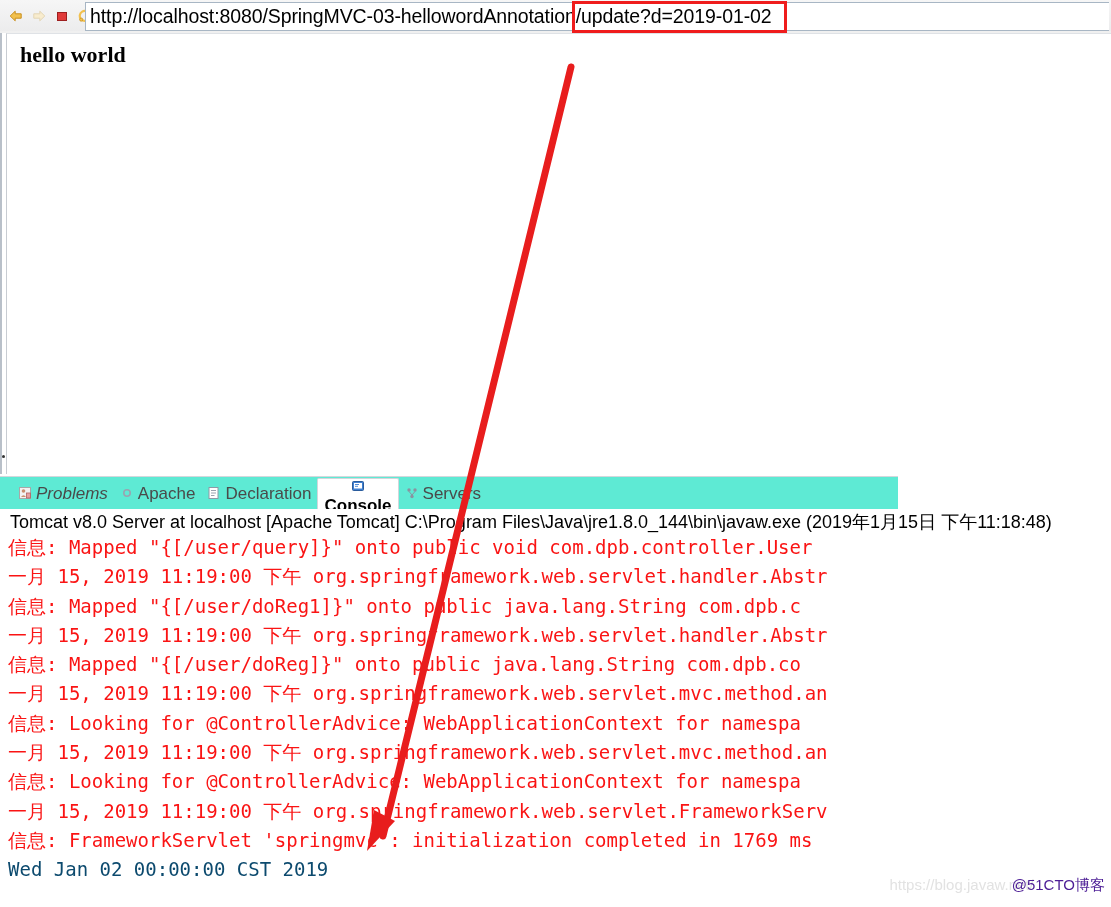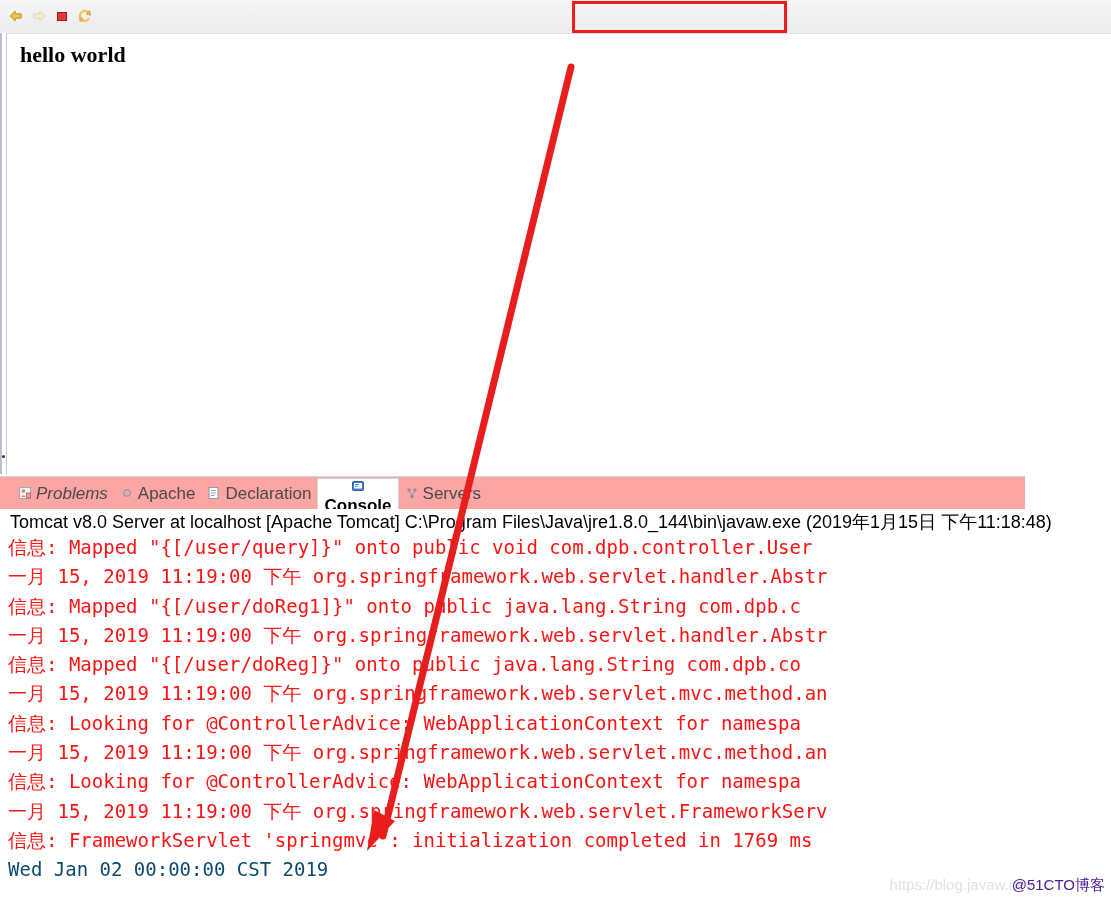--- a/index.html
+++ b/index.html
@@ -121,23 +121,23 @@
     width: 3px; height: 3px;
     background: #333;
     border-radius: 50%;
   }
 
   
   #view-tabbar {
     position: absolute;
     left: 0;
     top: 476px;
-    width: 1025px;
+    width: 898px;
     height: 33px;
-    background: #fca5a5;
+    background: #5eead4;
     border-top: 1px solid #d4d7dc;
     box-sizing: border-box;
     display: flex;
     align-items: center;
     padding-left: 12px;
   }
   .view-tab {
     display: flex;
     align-items: center;
     gap: 4px;
@@ -258,20 +258,23 @@
       </span>
       <span class="nav-icon" title="Refresh">
         <svg width="16" height="16" viewBox="0 0 16 16">
           <path d="M12.5 6.5 A5 5 0 1 0 12 10.5" fill="none" stroke="#f2c14e" stroke-width="2.2"></path>
           <path d="M12.6 2.6 L13.6 7.2 L9.2 6.0 Z" fill="#f2c14e" stroke="#c98f1e" stroke-width="0.7"></path>
           <circle cx="4.2" cy="11.6" r="1.6" fill="#f2c14e" stroke="#c98f1e" stroke-width="0.7"></circle>
         </svg>
       </span>
     </div>
 
+    <div id="url-bar">
+      <span id="url-text" title="http://localhost:8080/SpringMVC-03-hellowordAnnotation/update?d=2019-01-02">http://localhost:8080/SpringMVC-03-hellowordAnnotation/update?d=2019-01-02</span>
+    </div>
 
     <div id="url-highlight-box"></div>
   </div>
 
   <div id="browser-edge-left"></div>
   <div id="left-dot"></div>
 
   <div id="browser-content">
     <div id="page-body-text">hello world</div>
   </div>

